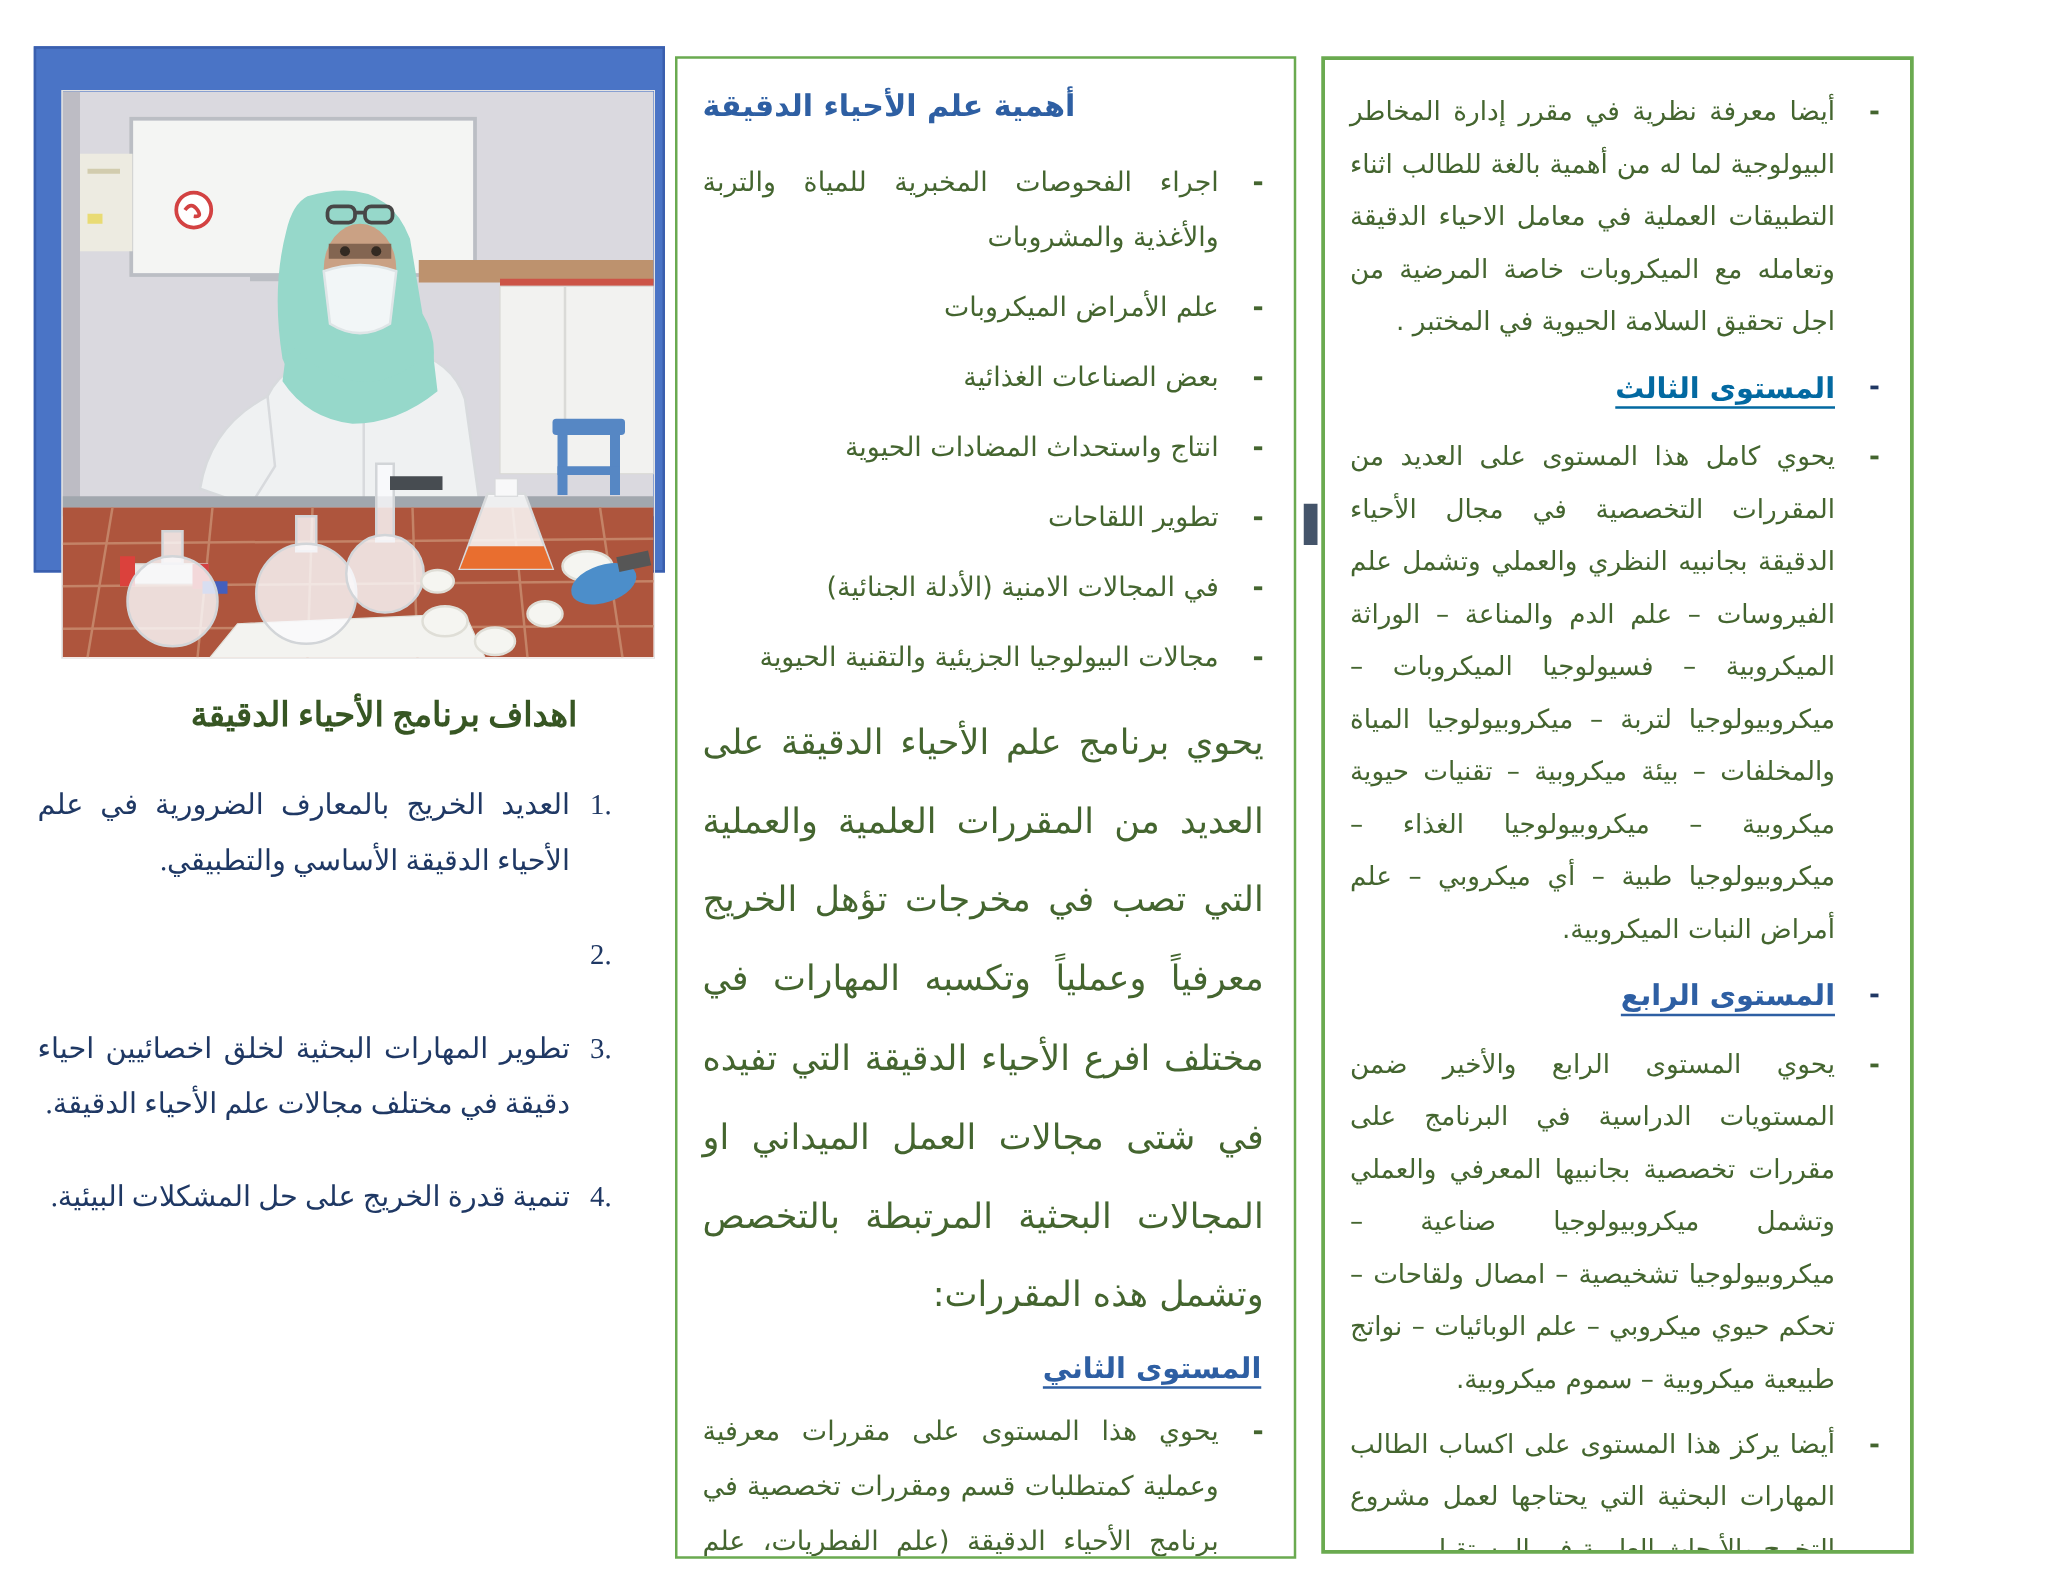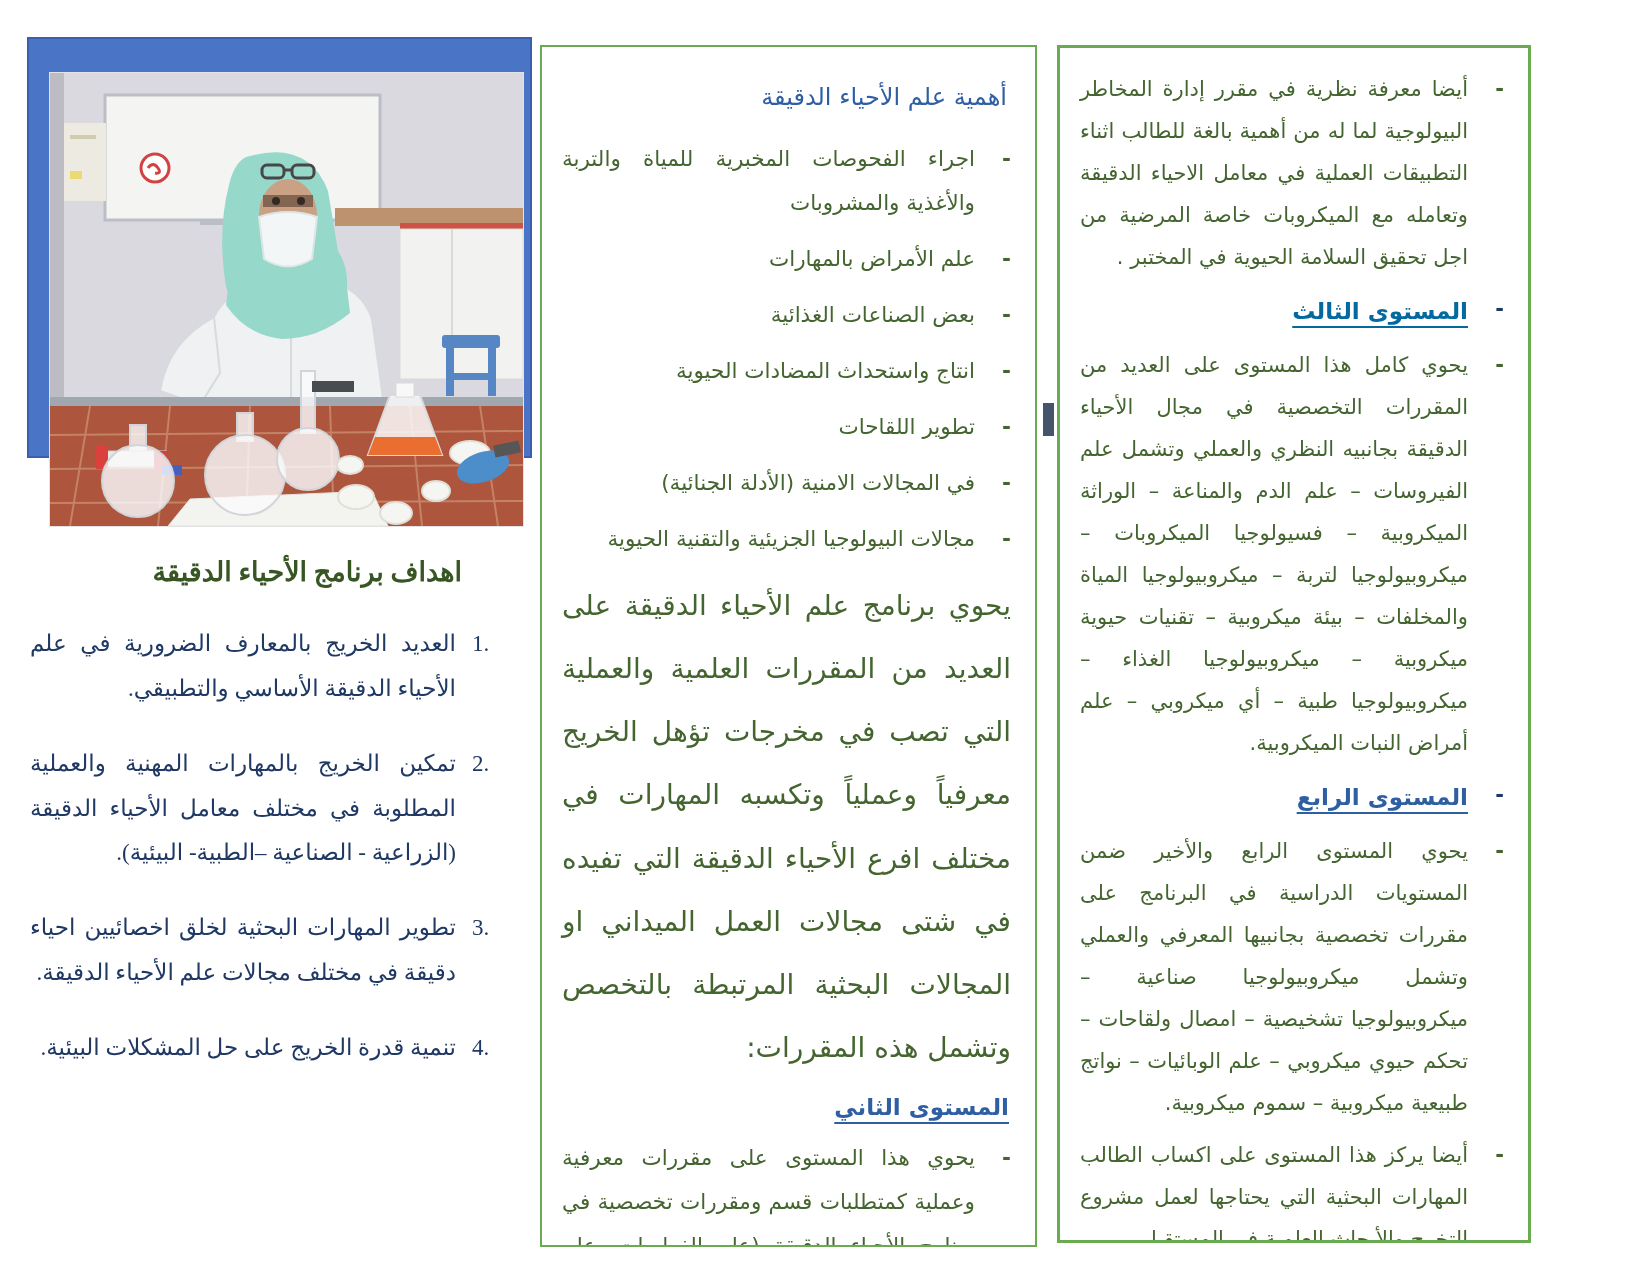--- a/index.html
+++ b/index.html
@@ -31,22 +31,22 @@
   .otext{flex:1 1 auto;text-align:justify;text-align-last:right;}
   
   .gbox{
     position:absolute;top:45px;background:#ffffff;border:2px solid #6aaa50;
     box-sizing:border-box;padding:20px 24px 10px 20px;direction:rtl;overflow:hidden;
   }
   #middle-box{left:540px;width:497px;height:1202px;}
   #right-box{left:1057px;width:474px;height:1198px;border-width:3px;}
   .green-body{color:#44652f;}
   .box-title{
-    font-weight:normal;font-size:24px;color:#2e5fa3;text-align:right;
-    margin:16px 4px 26px 0;
+    font-weight:bold;font-size:24px;color:#2e5fa3;text-align:left;
+    margin:4px 4px 26px 0;
   }
   .para{
     font-size:28px;line-height:2.26;text-align:justify;text-align-last:right;
     margin:0 0 14px 0;
   }
   .bullet{display:flex;direction:rtl;gap:18px;margin-bottom:12px;
     font-size:21.5px;line-height:2.05;}
   #right-box .bullet{font-size:21px;line-height:2.0;margin-bottom:10px;}
   .marker{flex:0 0 auto;min-width:18px;font-weight:bold;text-align:right;}
   .btext{flex:1 1 auto;text-align:justify;text-align-last:right;}
@@ -170,42 +170,41 @@
 
 <div class="left-text">
   <div class="left-heading">اهداف برنامج الأحياء الدقيقة</div>
 
   <div class="objective">
     <span class="onum">1.</span>
     <div class="otext">العديد الخريج بالمعارف الضرورية في علم الأحياء الدقيقة الأساسي والتطبيقي.</div>
   </div>
   <div class="objective">
     <span class="onum">2.</span>
-    <div class="otext">تمكين الخريج بالمهارات المهنية والعملية المطلوبة في مختلف معامل الأحياء الدقيقة (الزراعية - الصناعية –الطبية- البيئية).</div>
   </div>
   <div class="objective">
     <span class="onum">3.</span>
     <div class="otext">تطوير المهارات البحثية لخلق اخصائيين احياء دقيقة في مختلف مجالات علم الأحياء الدقيقة.</div>
   </div>
   <div class="objective">
     <span class="onum">4.</span>
     <div class="otext">تنمية قدرة الخريج على حل المشكلات البيئية.</div>
   </div>
 </div>
 
 <div id="middle-box" class="gbox green-body">
   <div class="box-title">أهمية علم الأحياء الدقيقة</div>
 
   <div class="bullet">
     <span class="marker">-</span>
     <div class="btext">اجراء الفحوصات المخبرية للمياة والتربة والأغذية والمشروبات</div>
   </div>
   <div class="bullet">
     <span class="marker">-</span>
-    <div class="btext">علم الأمراض بالمهارات</div>
+    <div class="btext">علم الأمراض الميكروبات</div>
   </div>
   <div class="bullet">
     <span class="marker">-</span>
     <div class="btext">بعض الصناعات الغذائية</div>
   </div>
   <div class="bullet">
     <span class="marker">-</span>
     <div class="btext">انتاج واستحداث المضادات الحيوية</div>
   </div>
   <div class="bullet">

